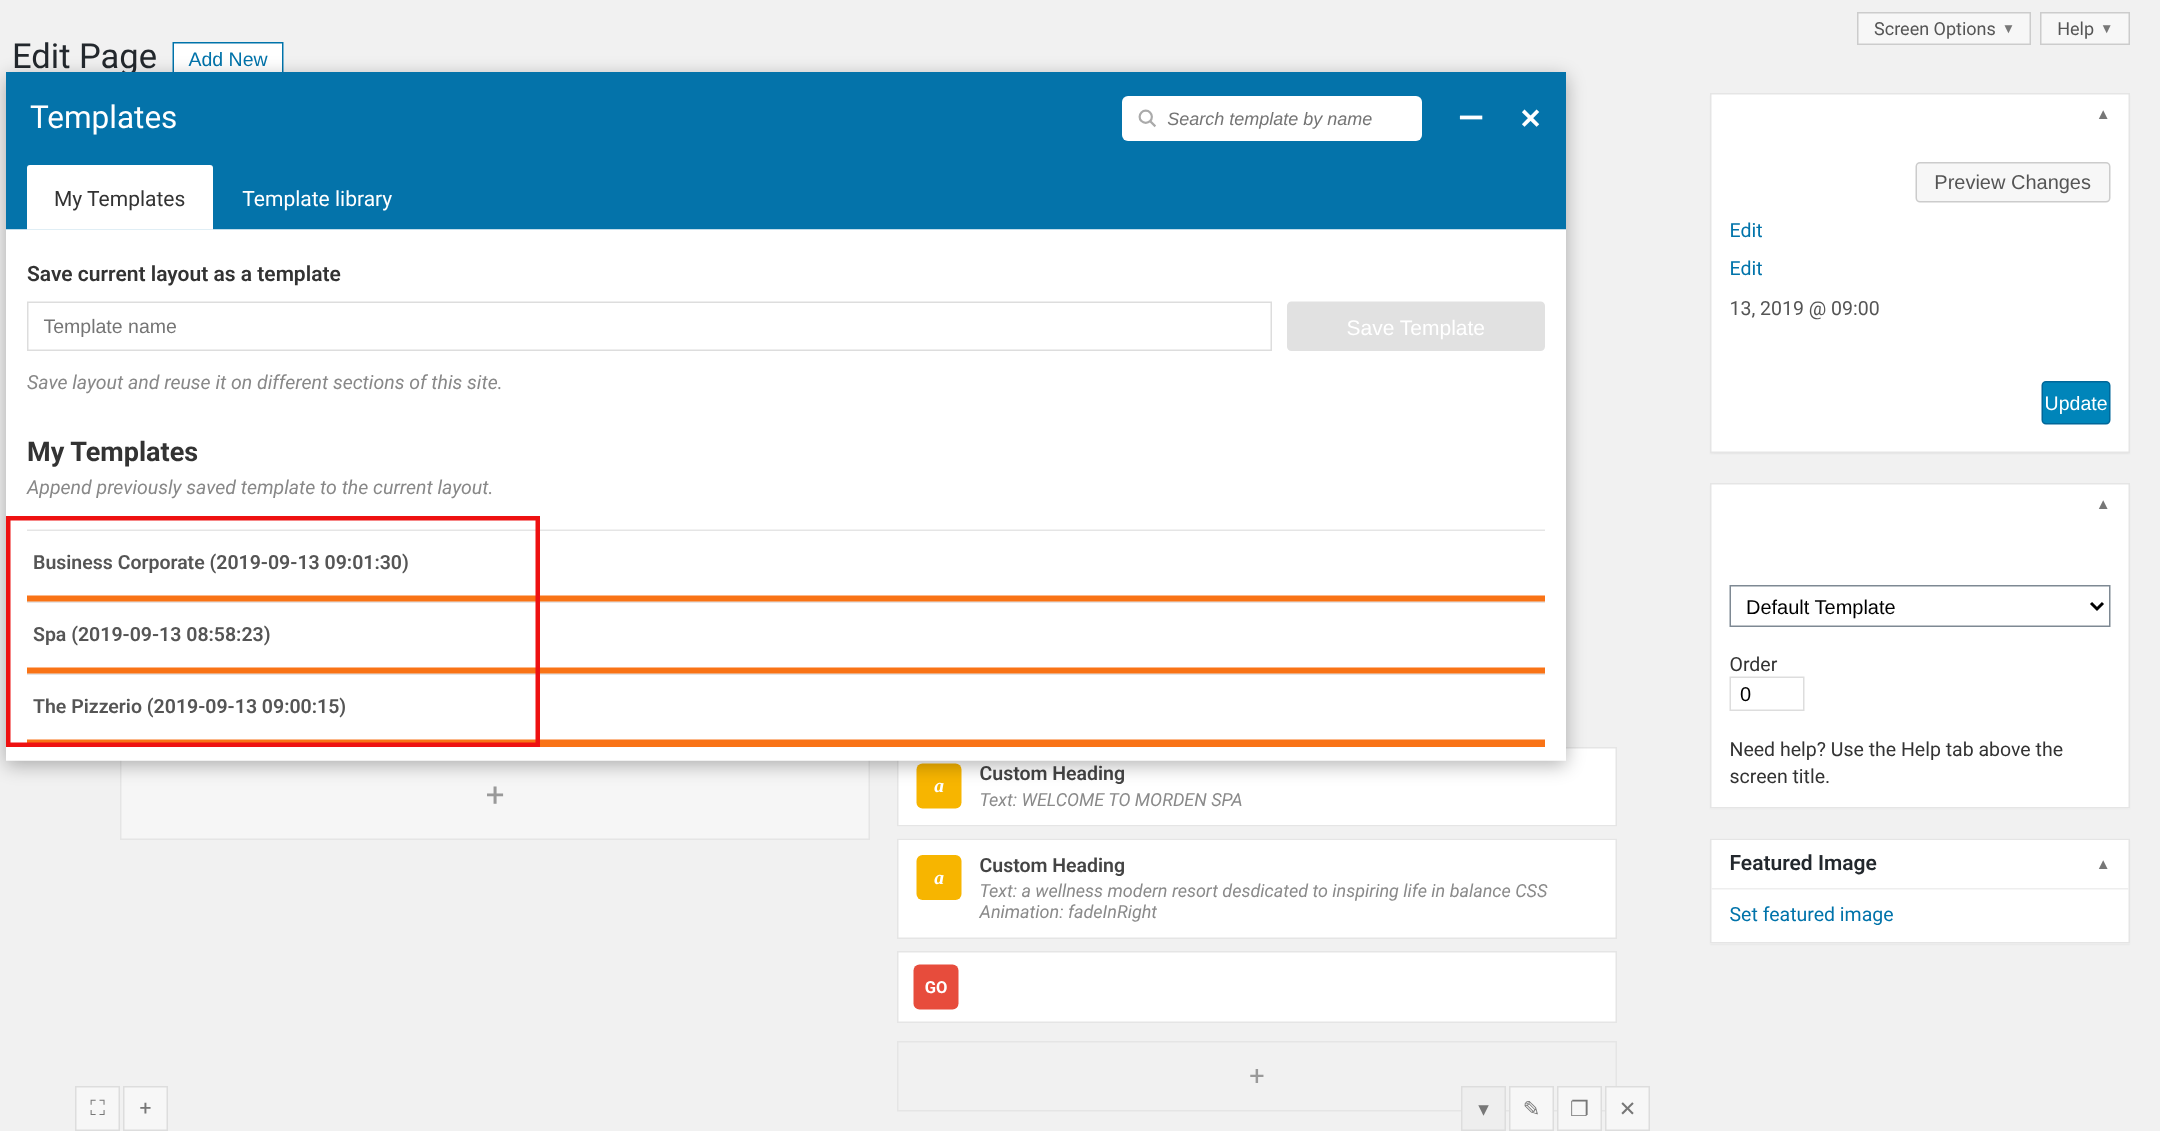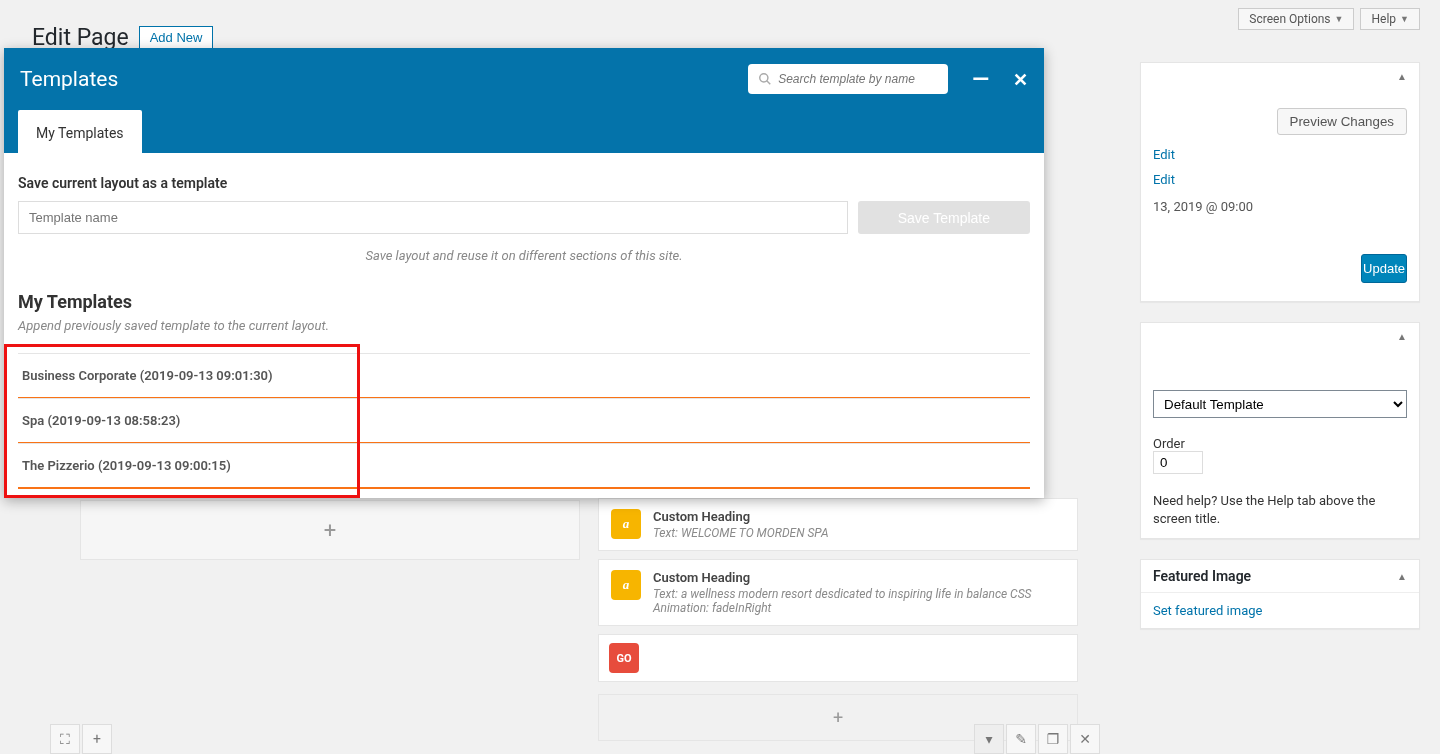--- a/index.html
+++ b/index.html
@@ -5,21 +5,21 @@
 * { box-sizing: border-box; margin: 0; padding: 0; }
 body { font-family: -apple-system, BlinkMacSystemFont, "Segoe UI", Roboto, sans-serif; background: #f1f1f1; font-size: 13px; color: #23282d; overflow: hidden; }
 .page-wrap { position: relative; width: 1440px; height: 754px; }
 
 
 .top-bar { position: absolute; top: 0; right: 0; padding: 8px 20px 0; display: flex; gap: 6px; }
 .top-opt { background: #f7f7f7; border: 1px solid #ccc; padding: 3px 10px; font-size: 12px; color: #555; display: flex; align-items: center; gap: 4px; cursor: pointer; }
 .caret { font-size: 9px; color: #777; }
 
 
-.page-head { position: absolute; top: 24px; left: 32px; display: flex; align-items: center; gap: 10px; }
+.page-head { position: absolute; top: 24px; left: 8px; display: flex; align-items: flex-end; gap: 10px; }
 .page-head h1 { font-size: 23px; font-weight: 400; color: #23282d; }
 .add-new { border: 1px solid #0073aa; background: #fff; color: #0073aa; padding: 3px 10px; font-size: 13px; cursor: pointer; }
 
 
 .sidebar { position: absolute; right: 20px; top: 62px; width: 280px; }
 .side-box { background: #fff; border: 1px solid #e5e5e5; margin-bottom: 20px; box-shadow: 0 1px 1px rgba(0,0,0,.04); }
 .side-head { padding: 8px 12px; font-size: 14px; font-weight: 600; display: flex; justify-content: space-between; align-items: center; border-bottom: 1px solid #eee; }
 .side-head .tri { font-size: 10px; color: #777; }
 .side-content { padding: 10px 12px; font-size: 13px; color: #333; }
 .side-content a { color: #0073aa; text-decoration: none; }
@@ -55,26 +55,26 @@
 
 .tabs { background: #0473aa; display: flex; padding: 0 14px; gap: 2px; }
 .tab { padding: 15px 18px 12px; font-size: 14px; color: #fff; cursor: pointer; }
 .tab.active { background: #fff; color: #333; border-radius: 2px 2px 0 0; }
 
 .panel-body { background: #fff; padding: 22px 14px 10px; }
 .sect-label { font-weight: 600; font-size: 14px; margin-bottom: 10px; color: #333; }
 .name-row { display: flex; gap: 10px; align-items: stretch; }
 .name-in { flex: 1; border: 1px solid #ddd; padding: 8px 10px; font-size: 13px; color: #888; }
 .save-btn { background: #e1e1e1; color: #fff; border: 0; padding: 0 40px; border-radius: 3px; font-size: 14px; cursor: pointer; }
-.hint { font-style: italic; color: #888; margin-top: 14px; font-size: 13px; text-align: center; }
+.hint { font-style: italic; color: #888; margin-top: 14px; font-size: 13px; }
 .sect-h2 { font-size: 18px; font-weight: 700; margin-top: 28px; color: #333; }
 .sect-sub { font-style: italic; color: #888; margin-top: 6px; font-size: 13px; }
 
 .tpl-list { margin-top: 20px; }
-.tpl-row { border-top: 1px solid #e5e5e5; border-bottom: 2px solid #f97316; padding: 14px 4px; font-size: 13px; font-weight: 600; color: #555; cursor: pointer; margin-bottom: -1px; }
+.tpl-row { border-top: 1px solid #e5e5e5; border-bottom: 5px solid #f97316; padding: 14px 4px; font-size: 13px; font-weight: 600; color: #555; cursor: pointer; margin-bottom: -1px; }
 
 
 .highlight { position: absolute; border: 3px solid #e11; pointer-events: none; }
 
 .behind-content { position: absolute; left: 598px; top: 498px; width: 480px; }
 .behind-plus-row { border: 1px solid #e5e5e5; }
 </style>
 </head>
 <body>
 
@@ -185,20 +185,21 @@
               <line x1="21" y1="21" x2="15" y2="15"></line>
             </svg>
           <input placeholder="Search template by name" style="">
         </div>
         <span class="min-icon">—</span>
         <span class="close-icon">✕</span>
       </div>
     </div>
     <div class="tabs">
       <div class="tab active">My Templates</div>
+      <div class="tab">Template library</div>
     </div>
     <div class="panel-body">
       <div class="sect-label">Save current layout as a template</div>
       <div class="name-row">
         <input class="name-in" placeholder="Template name" style="">
         <button class="save-btn">Save Template</button>
       </div>
       <div class="hint">Save layout and reuse it on different sections of this site.</div>
 
       <div class="sect-h2">My Templates</div>

